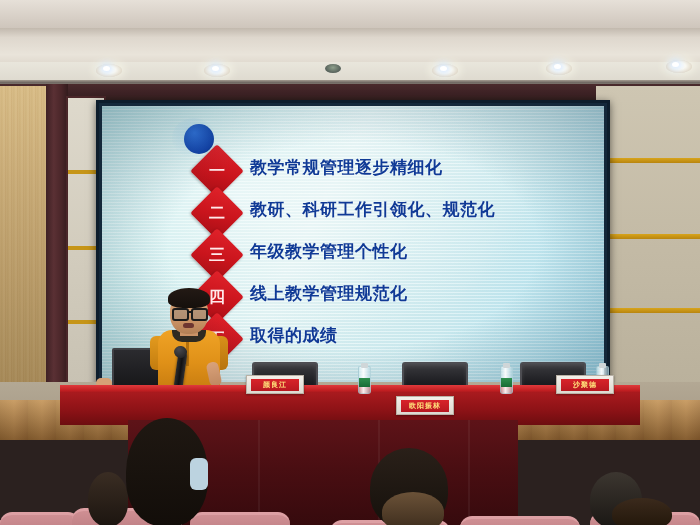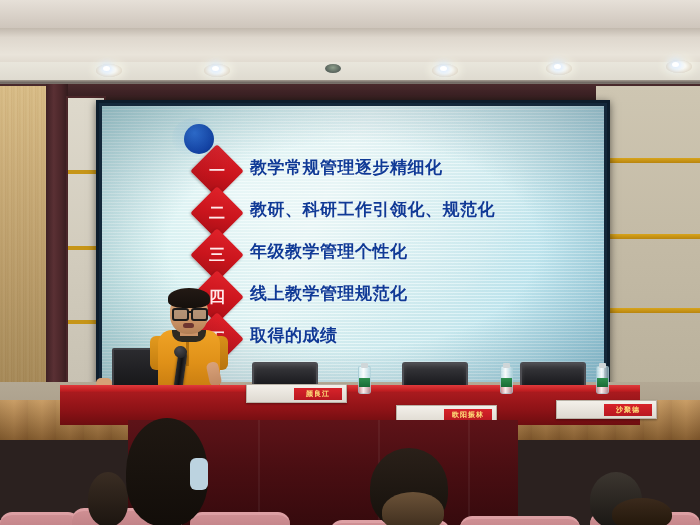--- a/index.html
+++ b/index.html
@@ -83,24 +83,24 @@
 
   
   .table-top{position:absolute;left:60px;top:385px;width:580px;height:9px;
       background:linear-gradient(180deg,#e03a3c 0%,#c21f22 60%,#96161a 100%);}
   .table-skirt{position:absolute;left:60px;top:393px;width:580px;height:32px;
       background:linear-gradient(180deg,#a81a1e 0%,#8c1216 55%,#6d0d10 100%);}
 
   .chair{position:absolute;top:362px;width:62px;height:26px;border-radius:3px 3px 0 0;
       background:linear-gradient(180deg,#3a3a3e 0%,#1e1e22 70%,#151518 100%);
       border:2px solid #4d4d52;box-shadow:inset 0 2px 4px rgba(255,255,255,.1);}
-  .nameplate{position:absolute;top:384px;width:56px;height:17px;
+  .nameplate{position:absolute;top:375px;width:56px;height:17px;
       background:linear-gradient(180deg,#f3f0ea 0%,#ded9d0 100%);
       border:1px solid #b9b2a6;display:flex;align-items:center;justify-content:center;
-      box-shadow:0 1px 2px rgba(0,0,0,.35);padding-left:43px;}
+      box-shadow:0 1px 2px rgba(0,0,0,.35);}
   .nameplate .np-in{width:48px;height:12px;
       background:linear-gradient(180deg,#d8232a 0%,#b81820 100%);
       display:flex;align-items:center;justify-content:center;
       color:#ffe07a;font-size:7px;font-weight:bold;
       font-family:"DejaVu Sans","Liberation Sans",sans-serif;letter-spacing:1px;}
   .bottle{position:absolute;top:366px;width:11px;height:26px;
       background:linear-gradient(90deg,rgba(215,240,245,.55),rgba(255,255,255,.92) 40%,rgba(180,215,225,.6));
       border-radius:2px 2px 3px 3px;border:1px solid rgba(150,190,200,.5);}
   .bottle .cap{position:absolute;left:2px;top:-4px;width:7px;height:5px;background:#cfd6d8;border-radius:1px;}
   .bottle .lbl{position:absolute;left:0;top:11px;width:11px;height:9px;
@@ -273,21 +273,21 @@
     <div class="cap"></div>
     <div class="lbl"></div>
   </div>
 
   <div class="nameplate" style="left:246px;">
     <div class="np-in">颜良江</div>
   </div>
   <div class="nameplate" style="left:396px;margin-top:21px;">
     <div class="np-in">欧阳振林</div>
   </div>
-  <div class="nameplate" style="left:556px;margin-top:16px;">
+  <div class="nameplate" style="left:556px;">
     <div class="np-in">沙聚德</div>
   </div>
 
   <div class="curtain">
     <div class="curtain-fold" style="left:40px;"></div>
     <div class="curtain-fold" style="left:130px;"></div>
     <div class="curtain-fold" style="left:250px;"></div>
     <div class="curtain-fold" style="left:340px;"></div>
   </div>
 

